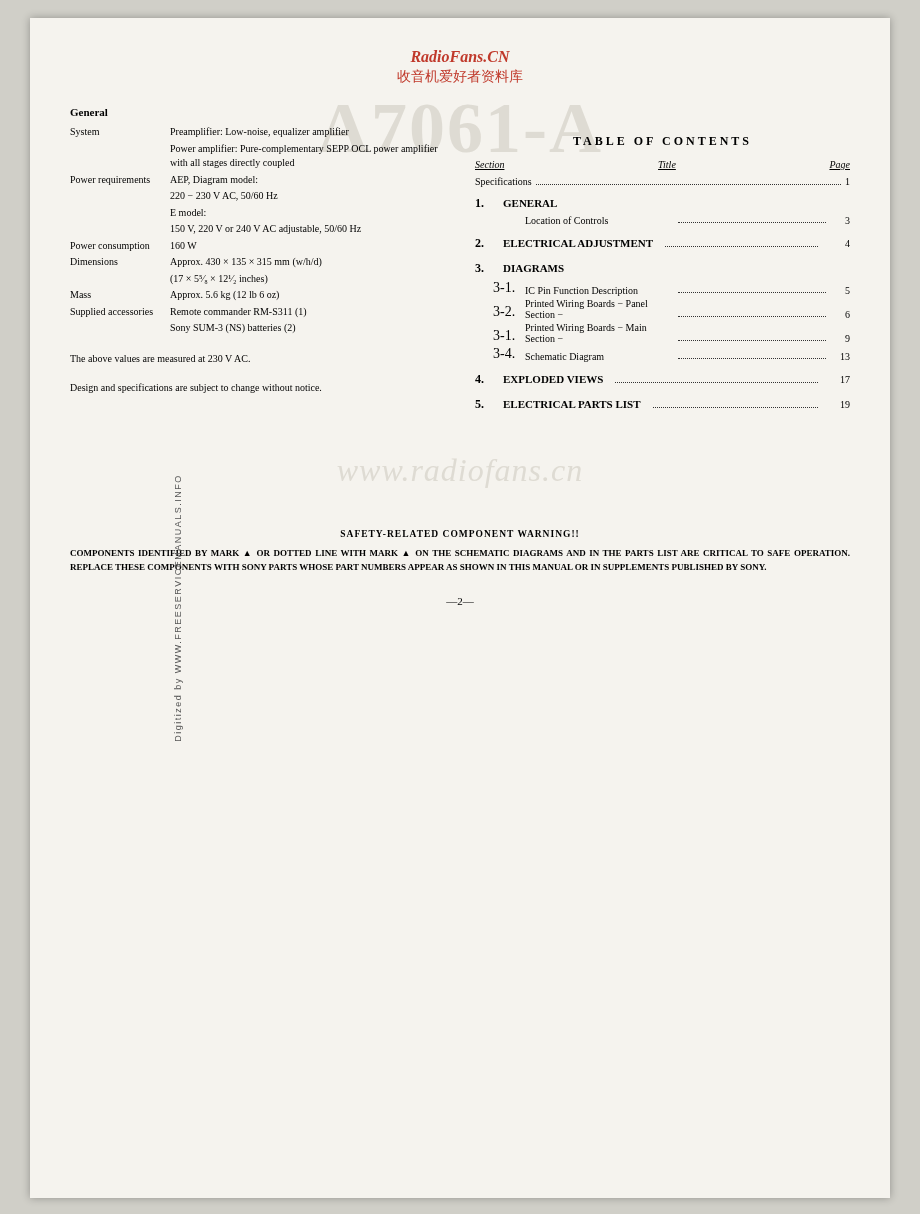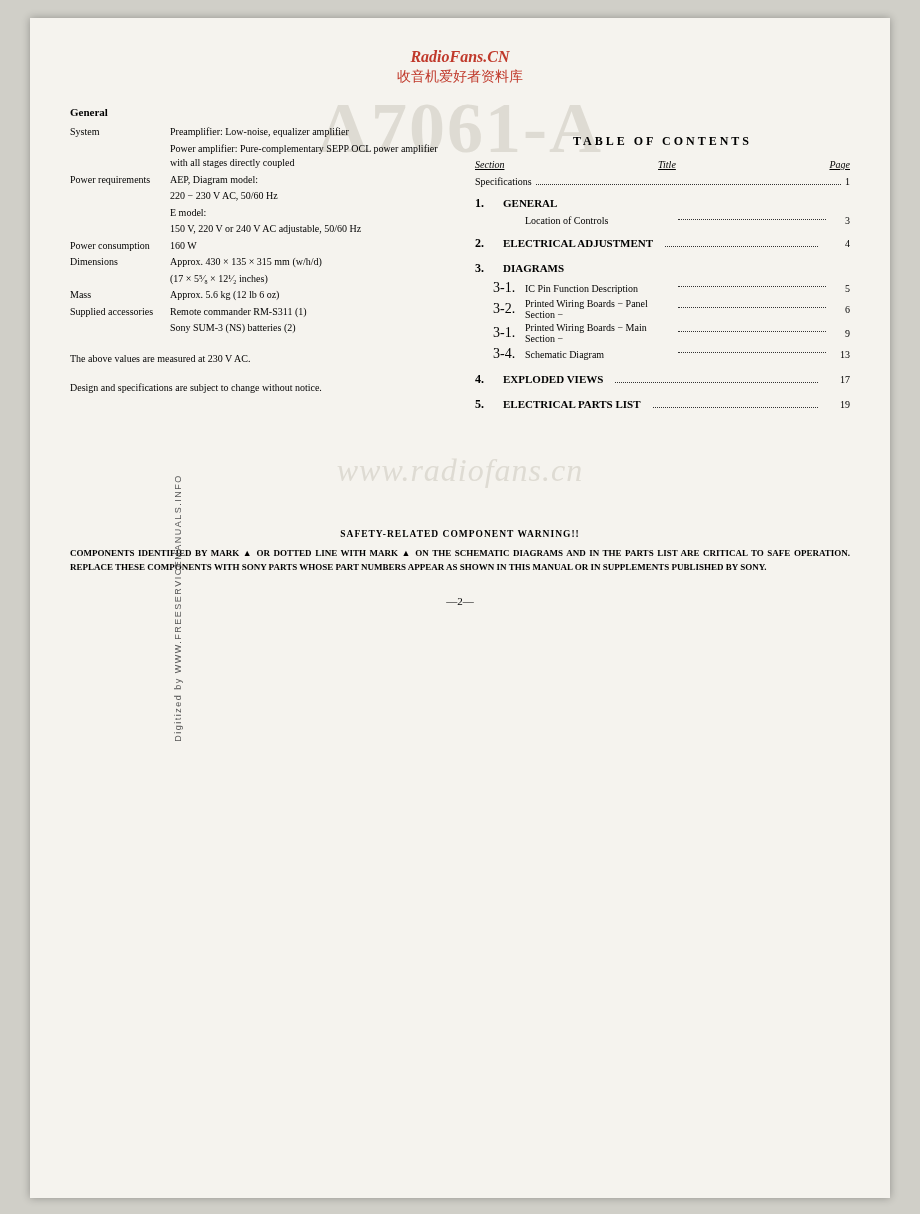--- a/index.html
+++ b/index.html
@@ -142,21 +142,21 @@
       font-weight: bold;
       font-size: 12px;
       min-width: 20px;
     }
     .toc-section-title {
       font-weight: bold;
       font-size: 11px;
     }
     .toc-sub-entry {
       display: flex;
-      align-items: center;
+      align-items: flex-end;
       font-size: 10px;
       margin-bottom: 2px;
       padding-left: 18px;
     }
     .toc-sub-num {
       min-width: 32px;
       font-size: 14px;
     }
     .toc-sub-title {
       font-size: 10px;

